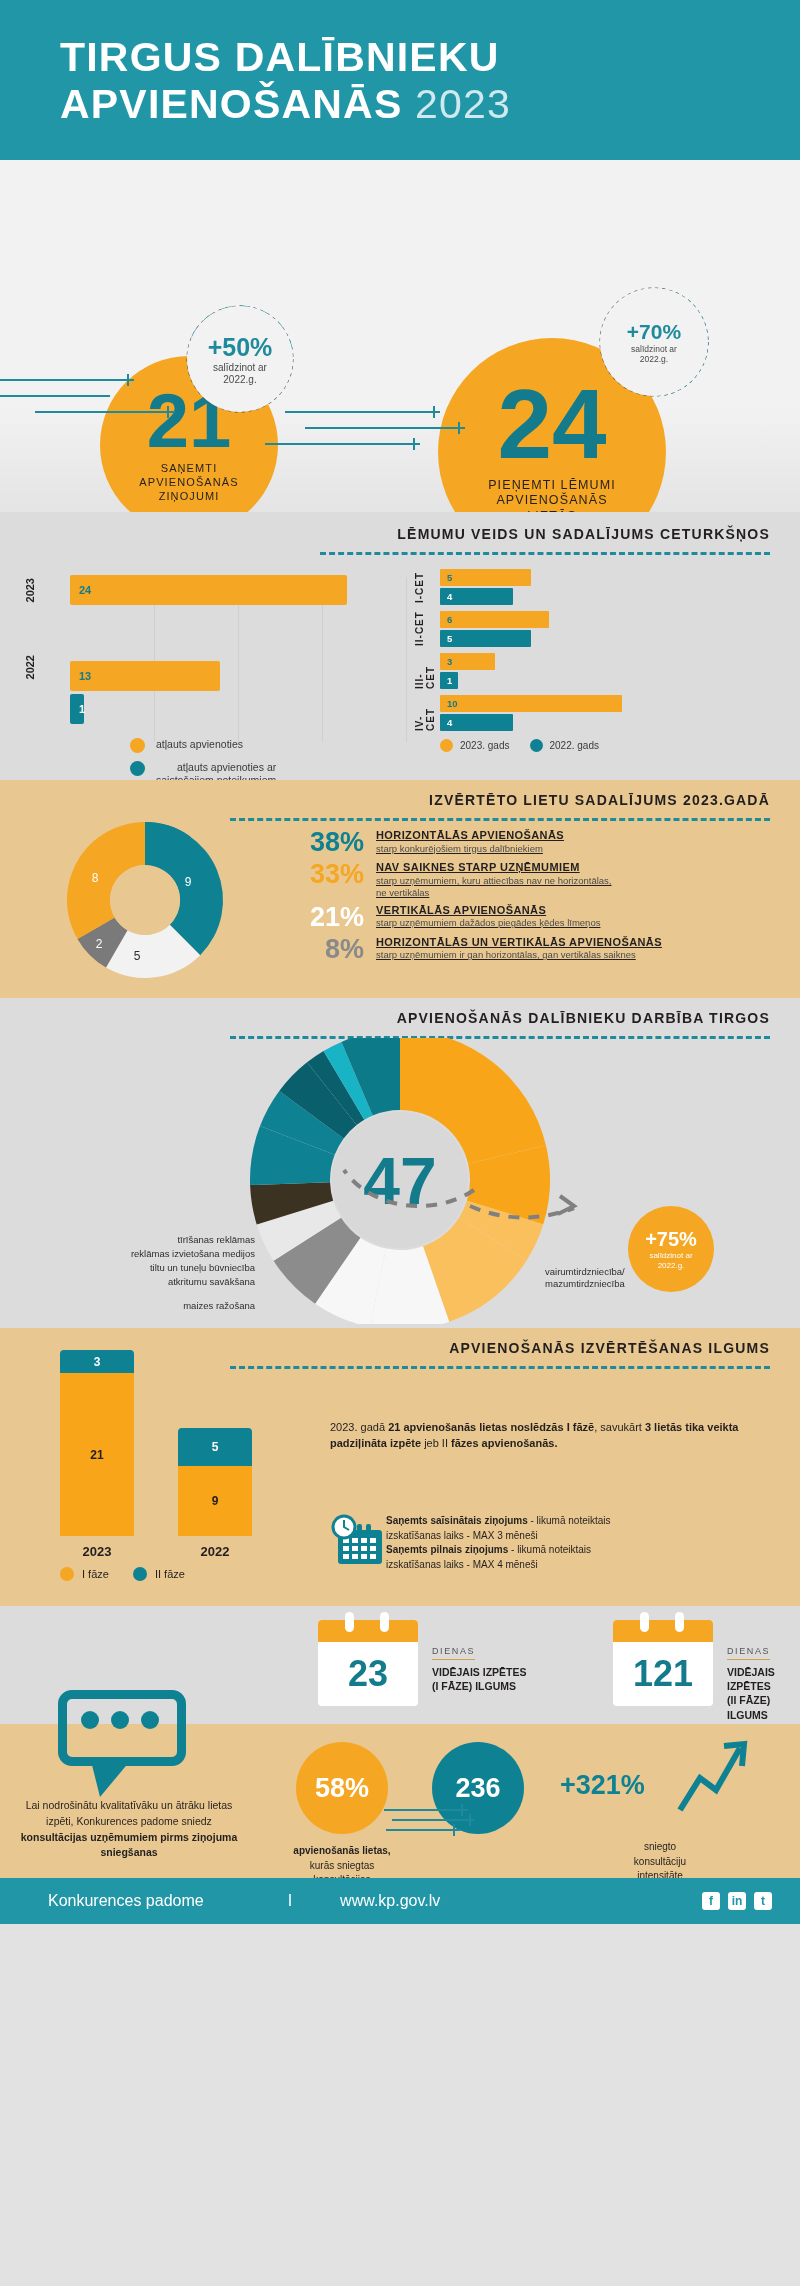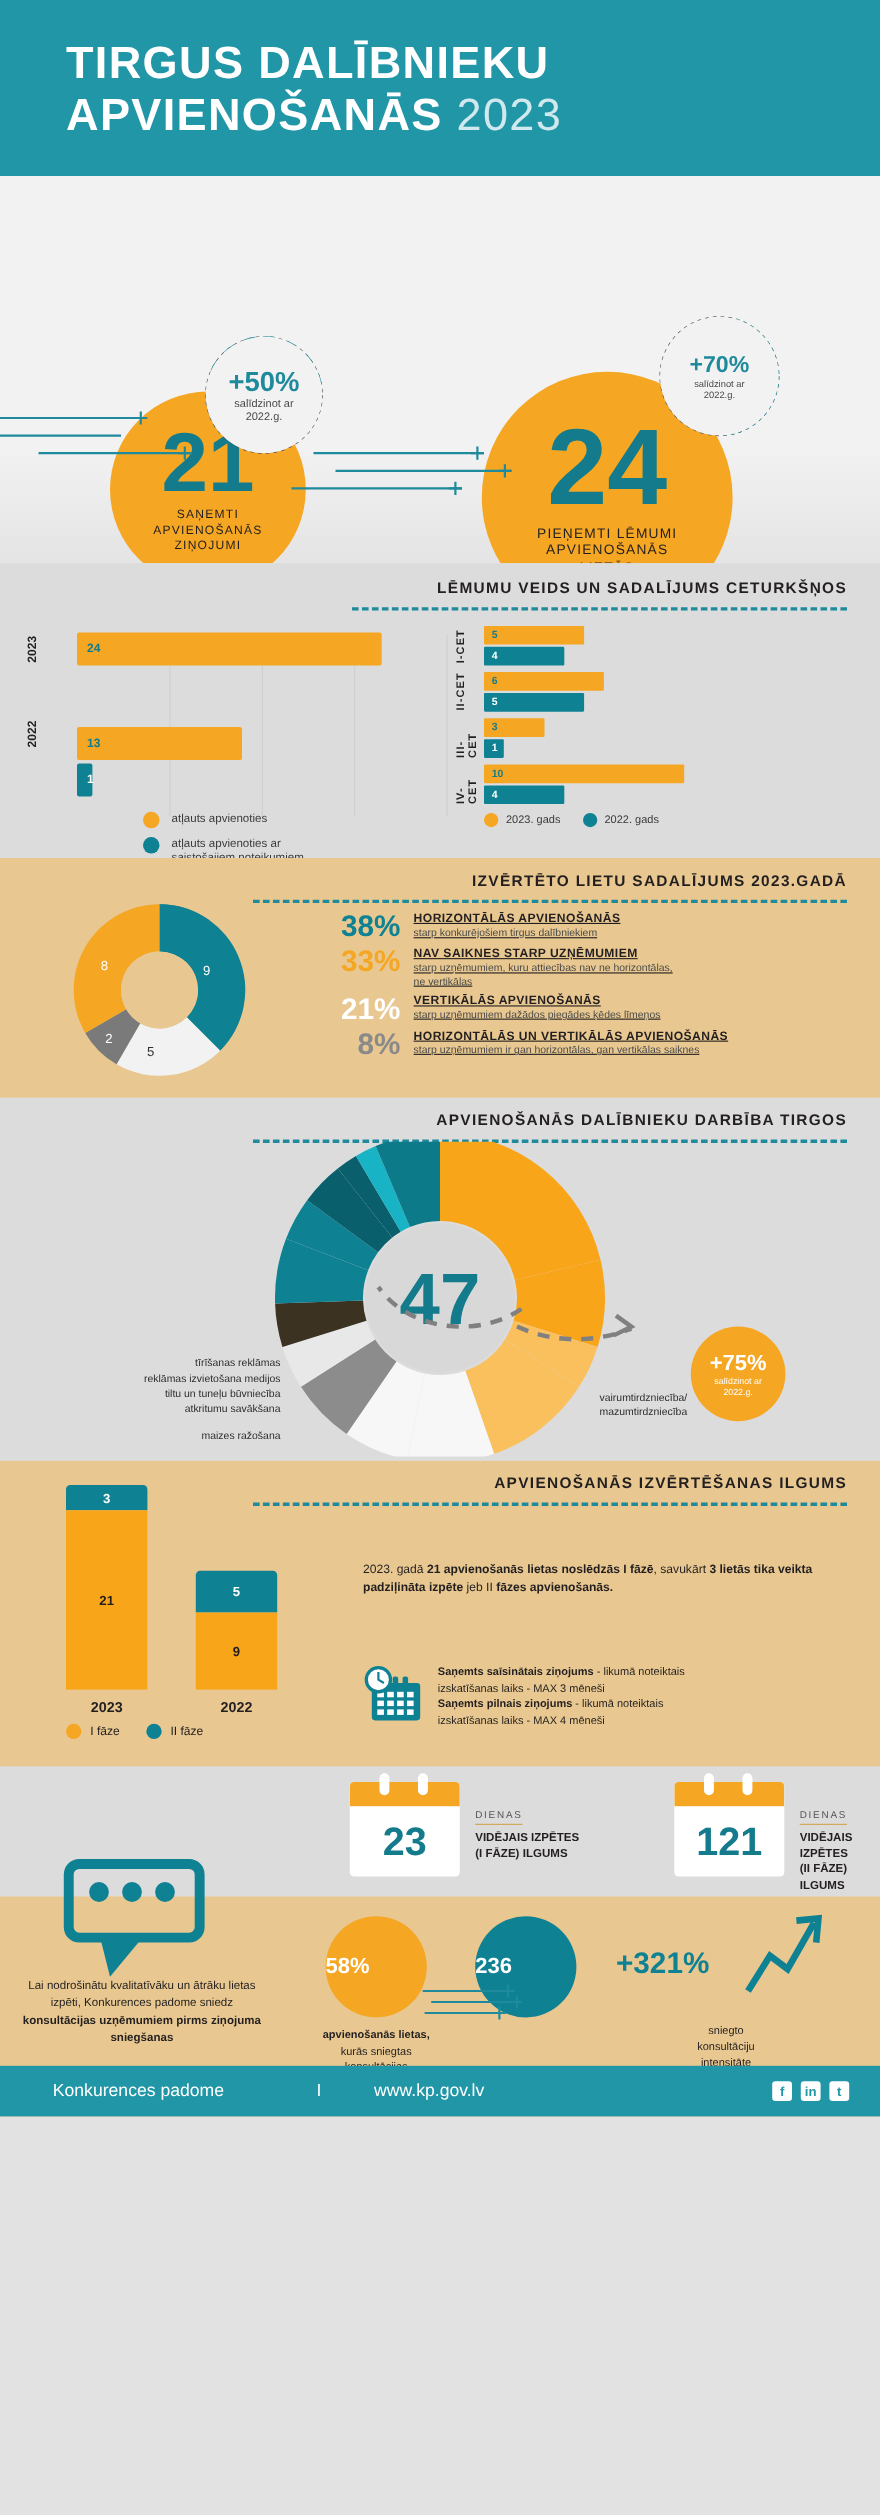--- a/index.html
+++ b/index.html
@@ -75,21 +75,21 @@
   .barRow { display:flex; align-items:center; position:relative; }
   .ylab {
     position:absolute; left:-46px; width:42px; text-align:right;
     font-size:11px; font-weight:bold; color:#231f20;
     writing-mode:vertical-rl; transform:rotate(180deg);
   }
   .bar { height:30px; border-radius:2px; display:flex; align-items:center; }
   .bar b { font-size:11px; font-weight:bold; margin-left:9px; }
   .bar.or { background:#f5a623; } .bar.or b { color:#137b8b; }
   .bar.te { background:#0e8193; } .bar.te b { color:#fff; }
-  .legend { margin:14px 0 0 60px; }
+  .legend { margin:14px 0 0 60px;text-align:right; }
   .lgrow { display:flex; align-items:flex-start; margin-bottom:8px; }
   .dot { width:15px; height:15px; border-radius:50%; margin-right:11px; flex:0 0 auto; }
   .dot.or { background:#f5a623; } .dot.te { background:#0e8193; }
   .lgrow span { font-size:10.5px; color:#3b3b3b; line-height:1.2; }
 
   .rightChart { flex:1; position:relative; padding-left:26px; }
   .qgroup { margin-bottom:6px; position:relative; }
   .qlab {
     position:absolute; left:-26px; top:0; height:100%;
     font-size:10px; font-weight:bold; letter-spacing:1px;
@@ -137,42 +137,42 @@
   .seg.te { background:#0e8193; color:#fff; border-radius:4px 4px 0 0; }
   .seg.or { background:#f9a51a; color:#231f20; }
   .yrRow { display:flex; gap:44px; margin-top:8px; }
   .yrRow div { width:74px; text-align:center; font-size:13px; font-weight:bold; }
   .phRow { display:flex; gap:24px; margin-top:8px; }
   .phItem { display:flex; align-items:center; }
   .phItem .dot { width:14px; height:14px; margin-right:8px; }
   .phItem span { font-size:11px; }
   .durText { position:absolute; left:330px; top:92px; width:440px; font-size:11px; line-height:1.45; color:#231f20; }
   .durInfo { position:absolute; left:330px; top:186px; width:450px; display:flex; }
-  .durInfo .txt { font-size:10px; line-height:1.45; margin-left:12px; }
+  .durInfo .txt { font-size:10px; line-height:1.45; }
 
   
   .secCal { background:#dcdcdc; height:118px; position:relative; }
   .calCard { position:absolute; top:14px; width:100px; height:86px; background:#fff; border-radius:4px; overflow:hidden; }
   .calCard .top { height:22px; background:#f5a623; }
   .calCard .val { height:64px; display:flex; align-items:center; justify-content:center; font-size:36px; font-weight:bold; color:#137b8b; }
   .ring2 { position:absolute; top:6px; width:9px; height:20px; background:#fff; border-radius:5px; }
   .calTxt { position:absolute; top:34px; }
   .calTxt .d { font-size:9px; letter-spacing:1.6px; color:#555; border-bottom:1px solid #d1a24e; padding-bottom:3px; display:inline-block; }
   .calTxt .l { font-size:10.5px; font-weight:bold; line-height:1.35; margin-top:5px; }
 
   
   .secBot { background:#e8c890; height:200px; position:relative; }
   .bubble { position:absolute; left:58px; top:-34px; width:128px; height:76px; border:9px solid #0e8193; border-radius:14px; }
   .bubble .tail { position:absolute; left:24px; top:62px; width:0; height:0;
     border-left:9px solid transparent; border-right:30px solid transparent; border-top:36px solid #0e8193; }
   .bubble .dots { position:absolute; left:14px; top:12px; display:flex; gap:12px; }
   .bubble .dots i { width:18px; height:18px; border-radius:50%; background:#0e8193; display:block; }
   .botText { position:absolute; left:16px; top:74px; width:226px; text-align:center; font-size:10.5px; line-height:1.5; }
-  .botCirc { position:absolute; border-radius:50%; display:flex; align-items:center; justify-content:flex-start;
-    font-size:20px; font-weight:bold; color:#fff; }
+  .botCirc { position:absolute; border-radius:50%; display:flex; align-items:center; justify-content:center;
+    font-size:27px; font-weight:bold; color:#fff; }
   .botLbl { position:absolute; text-align:center; font-size:10px; line-height:1.45; }
   .up { position:absolute; font-size:27px; font-weight:bold; color:#0e8193; }
 
   .footer { position:absolute; left:0; bottom:0; width:800px; height:46px; background:#2196a6;
     display:flex; align-items:center; color:#fff; font-size:16px; }
   .footer .a { margin-left:48px; } .footer .b { margin-left:84px; } .footer .c { margin-left:48px; }
   .social { position:absolute; right:28px; display:flex; gap:8px; }
   .social i { width:18px; height:18px; background:#fff; border-radius:3px; color:#2196a6;
     font-size:12px; font-weight:bold; display:flex; align-items:center; justify-content:center; font-style:normal; }
 </style>

